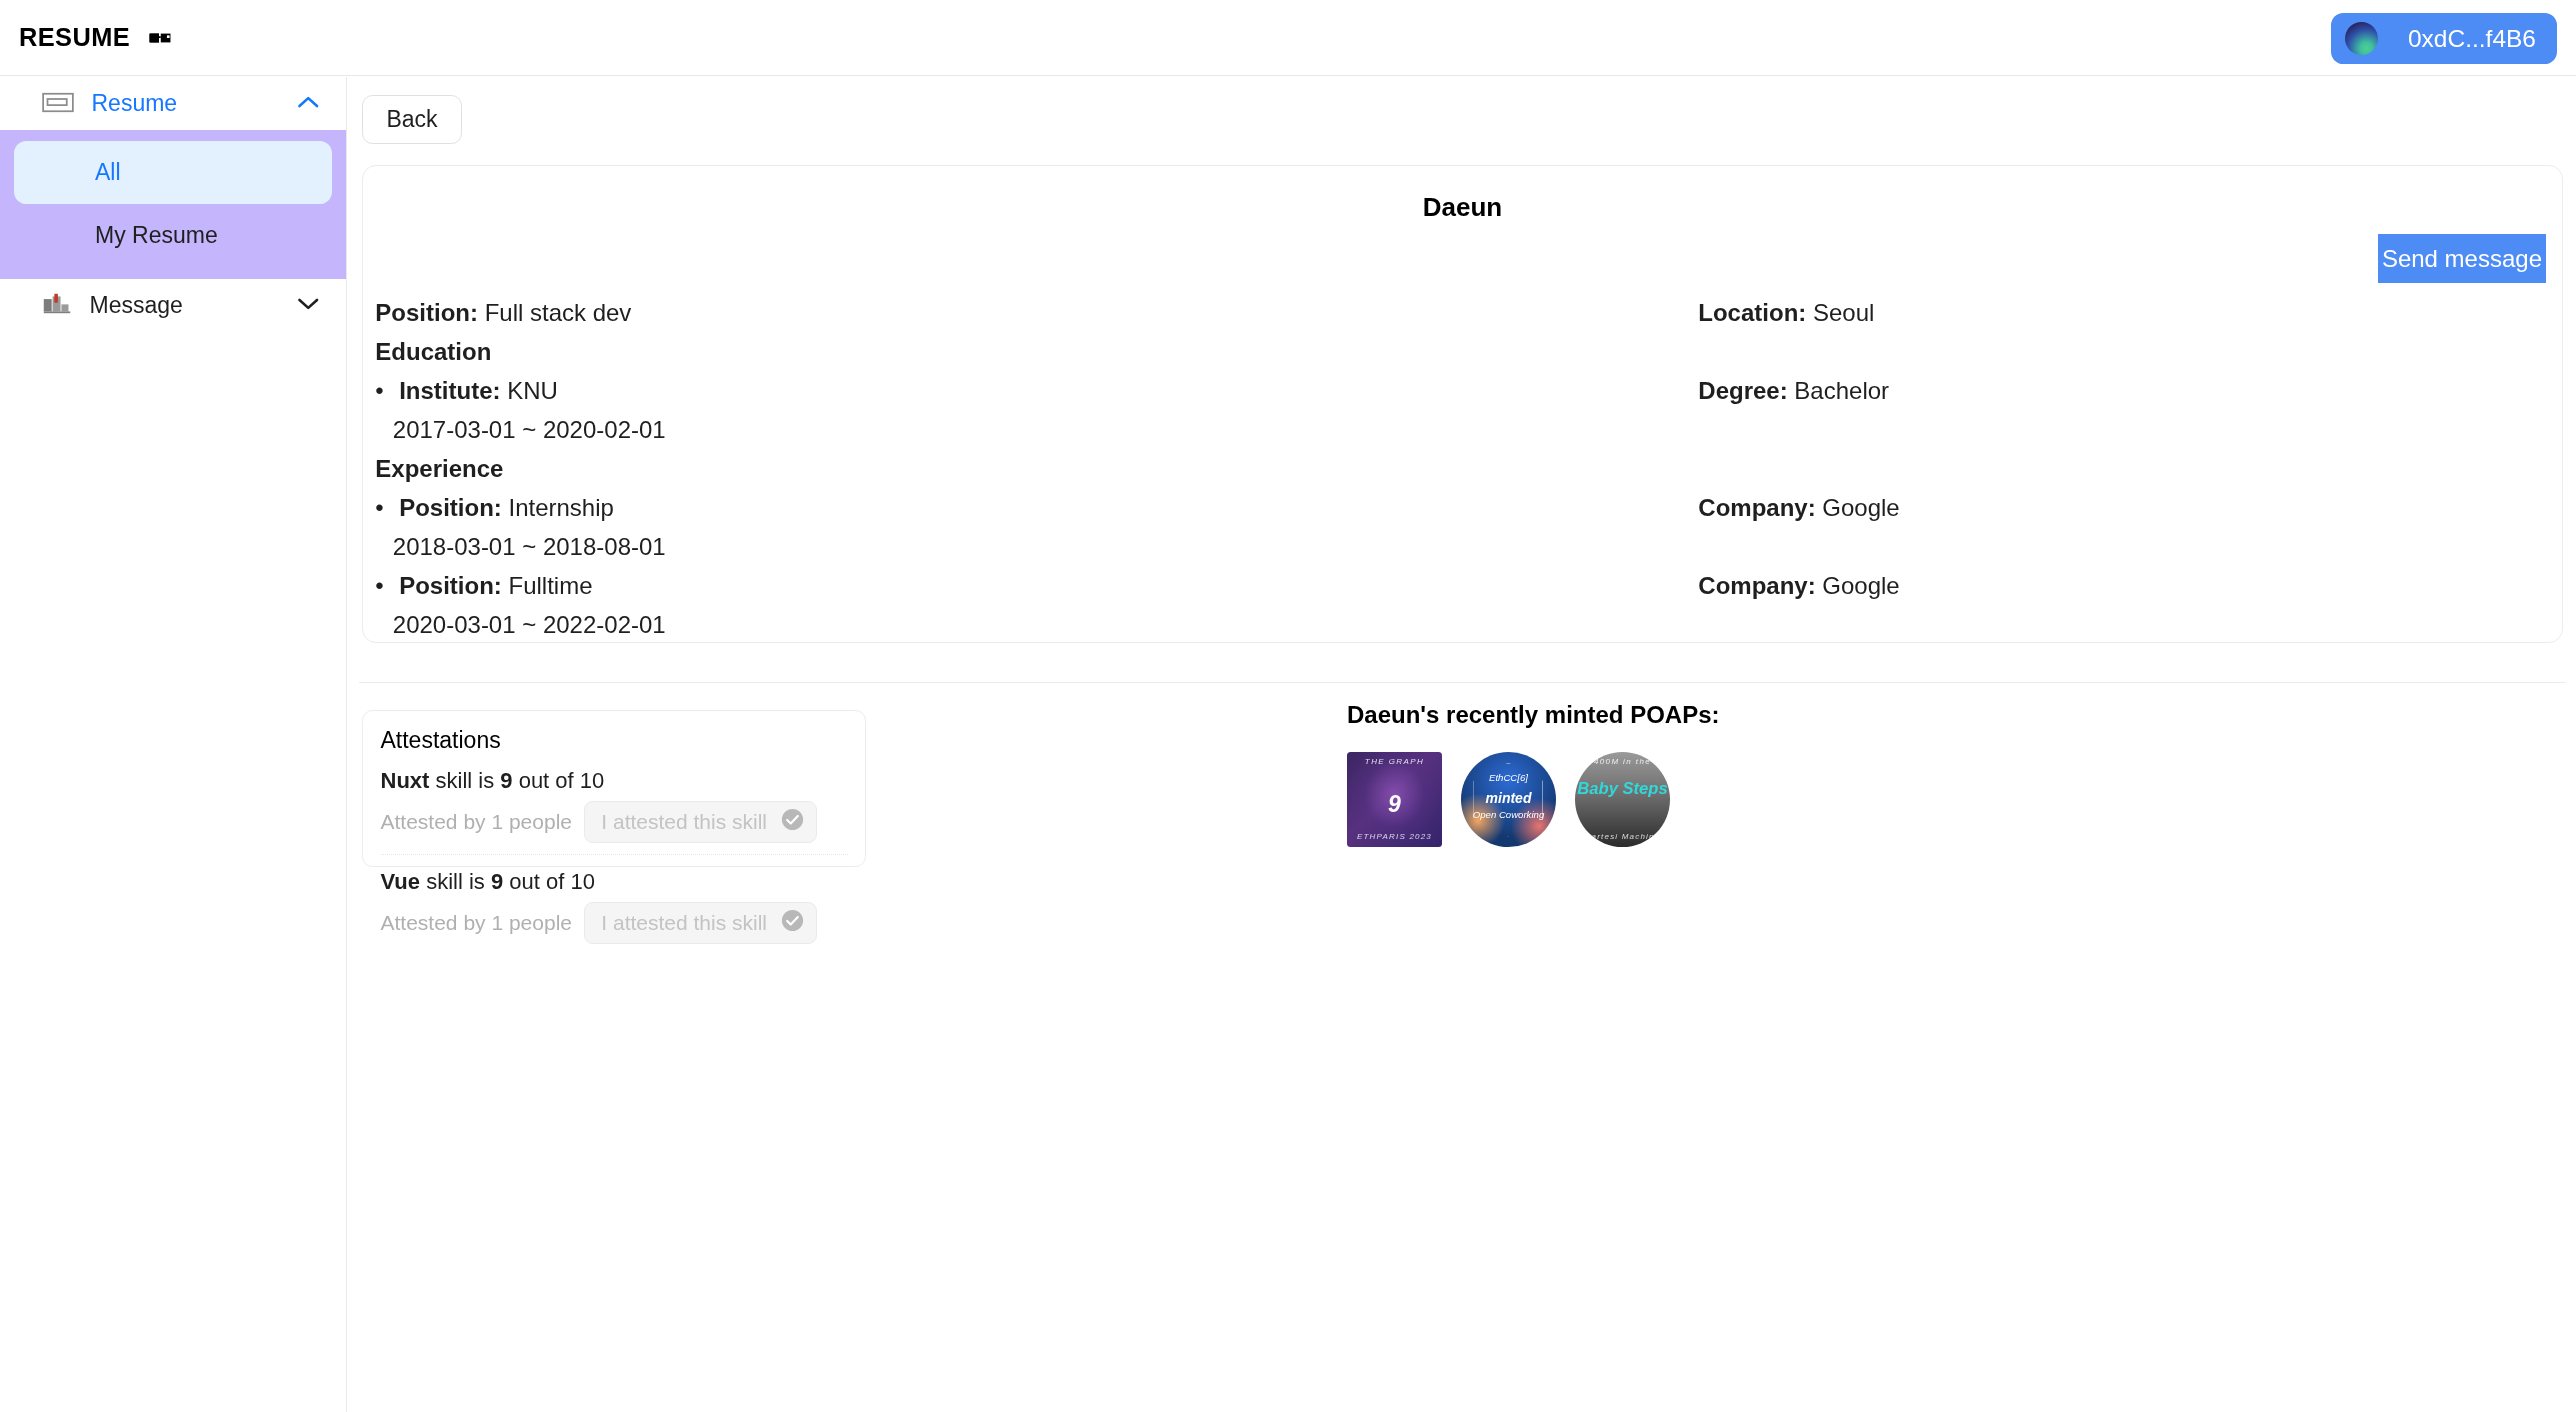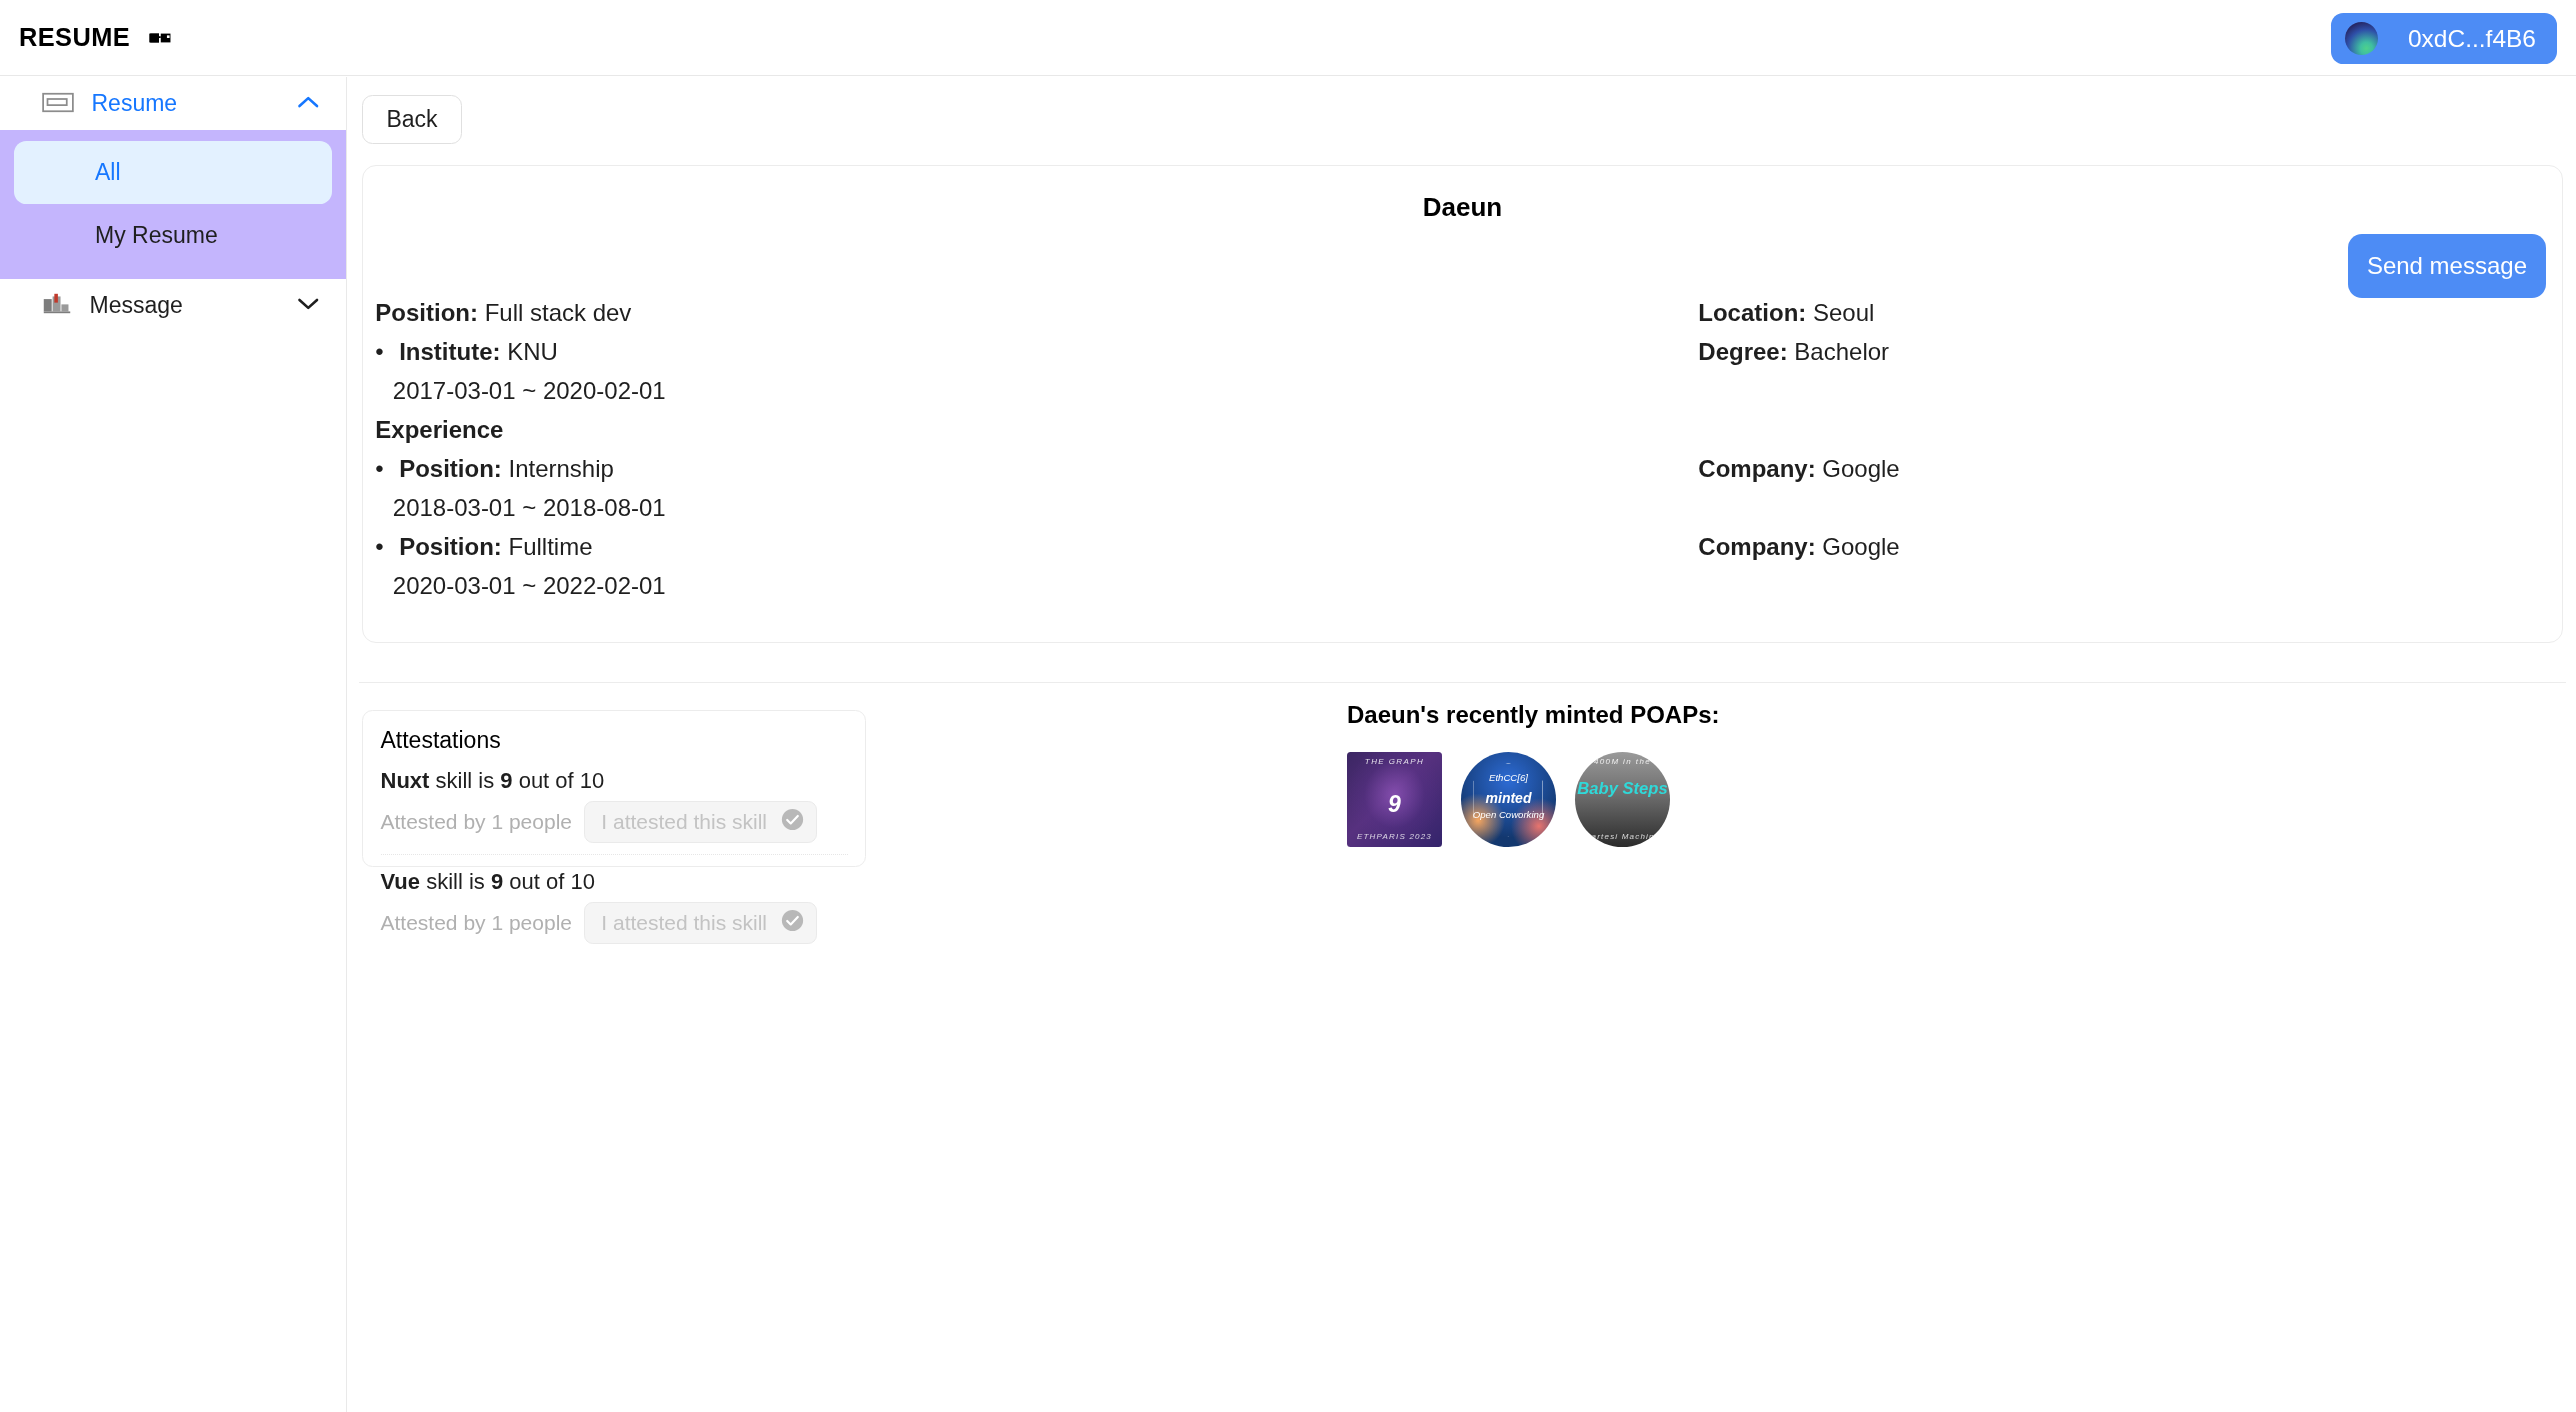--- a/index.html
+++ b/index.html
@@ -91,22 +91,22 @@
     width: 2201px; height: 478px;
     border: 0.9px solid #ececec; border-radius: 14px;
     background: #ffffff;
   }
   .resume-name {
     position: absolute; top: 26px; left: 0; width: 100%;
     text-align: center; font-size: 26px; font-weight: bold; color: #000;
   }
   .send-msg-btn {
     position: absolute; right: 16px; top: 68px;
-    height: 64px; padding: 0 19px;
-    background: #4d8cf5; color: #ffffff; border: none; border-radius: 14px;
+    height: 49px; padding: 0 4px;
+    background: #4d8cf5; color: #ffffff; border: none; border-radius: 0;
     font-size: 24px; font-family: "Liberation Sans", sans-serif; cursor: pointer;
   }
 
   .detail-grid {
     position: absolute; left: 12.3px; top: 127px;
     width: 2173px;
   }
   .drow { display: flex; width: 100%; }
   .dleft { width: 1095px; }
   .dright { width: 1078px; padding-left: 228px; }
@@ -282,20 +282,25 @@
         </div>
         <div class="dright">
           <div class="dline">
             <b>Location:</b>
             <span>Seoul</span>
           </div>
         </div>
       </div>
 
       <div class="drow">
+        <div class="dleft">
+          <div class="dline">
+            <b>Education</b>
+          </div>
+        </div>
         <div class="dright"></div>
       </div>
 
       <div class="drow">
         <div class="dleft">
           <div class="dline bullet">
             <b>Institute:</b>
             <span>KNU</span>
           </div>
           <div class="dline indent">2017-03-01 ~ 2020-02-01</div>

